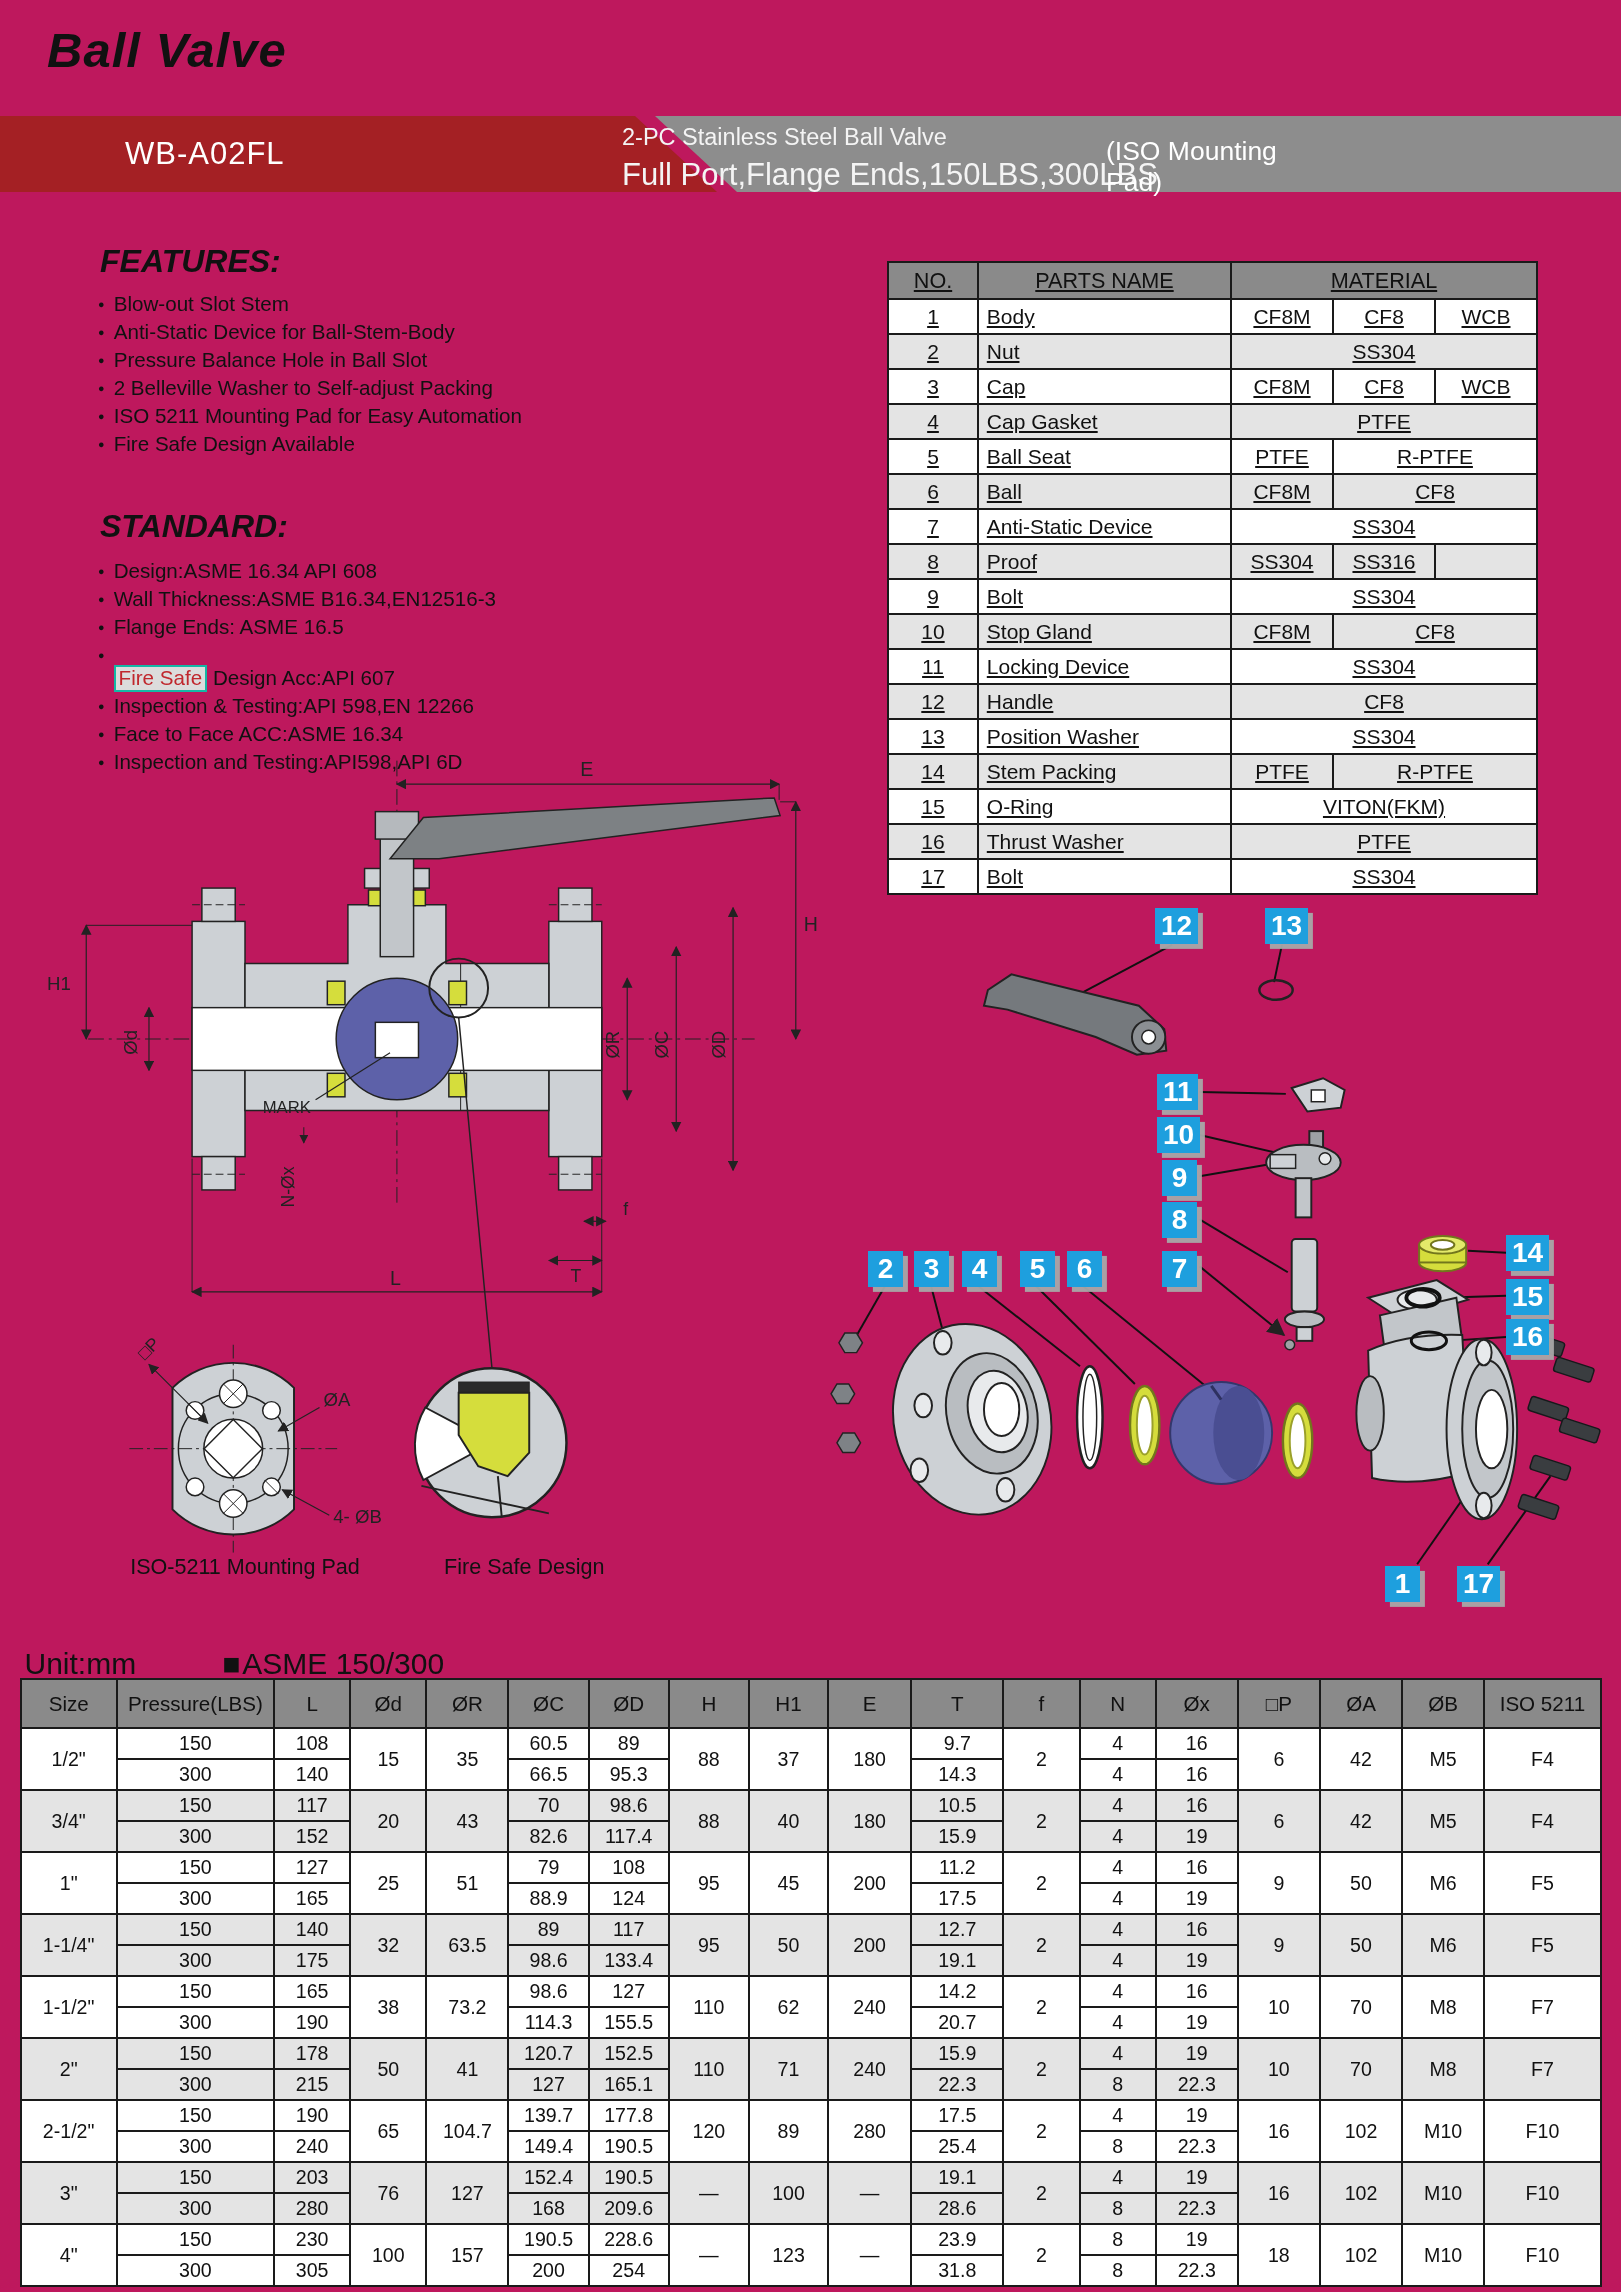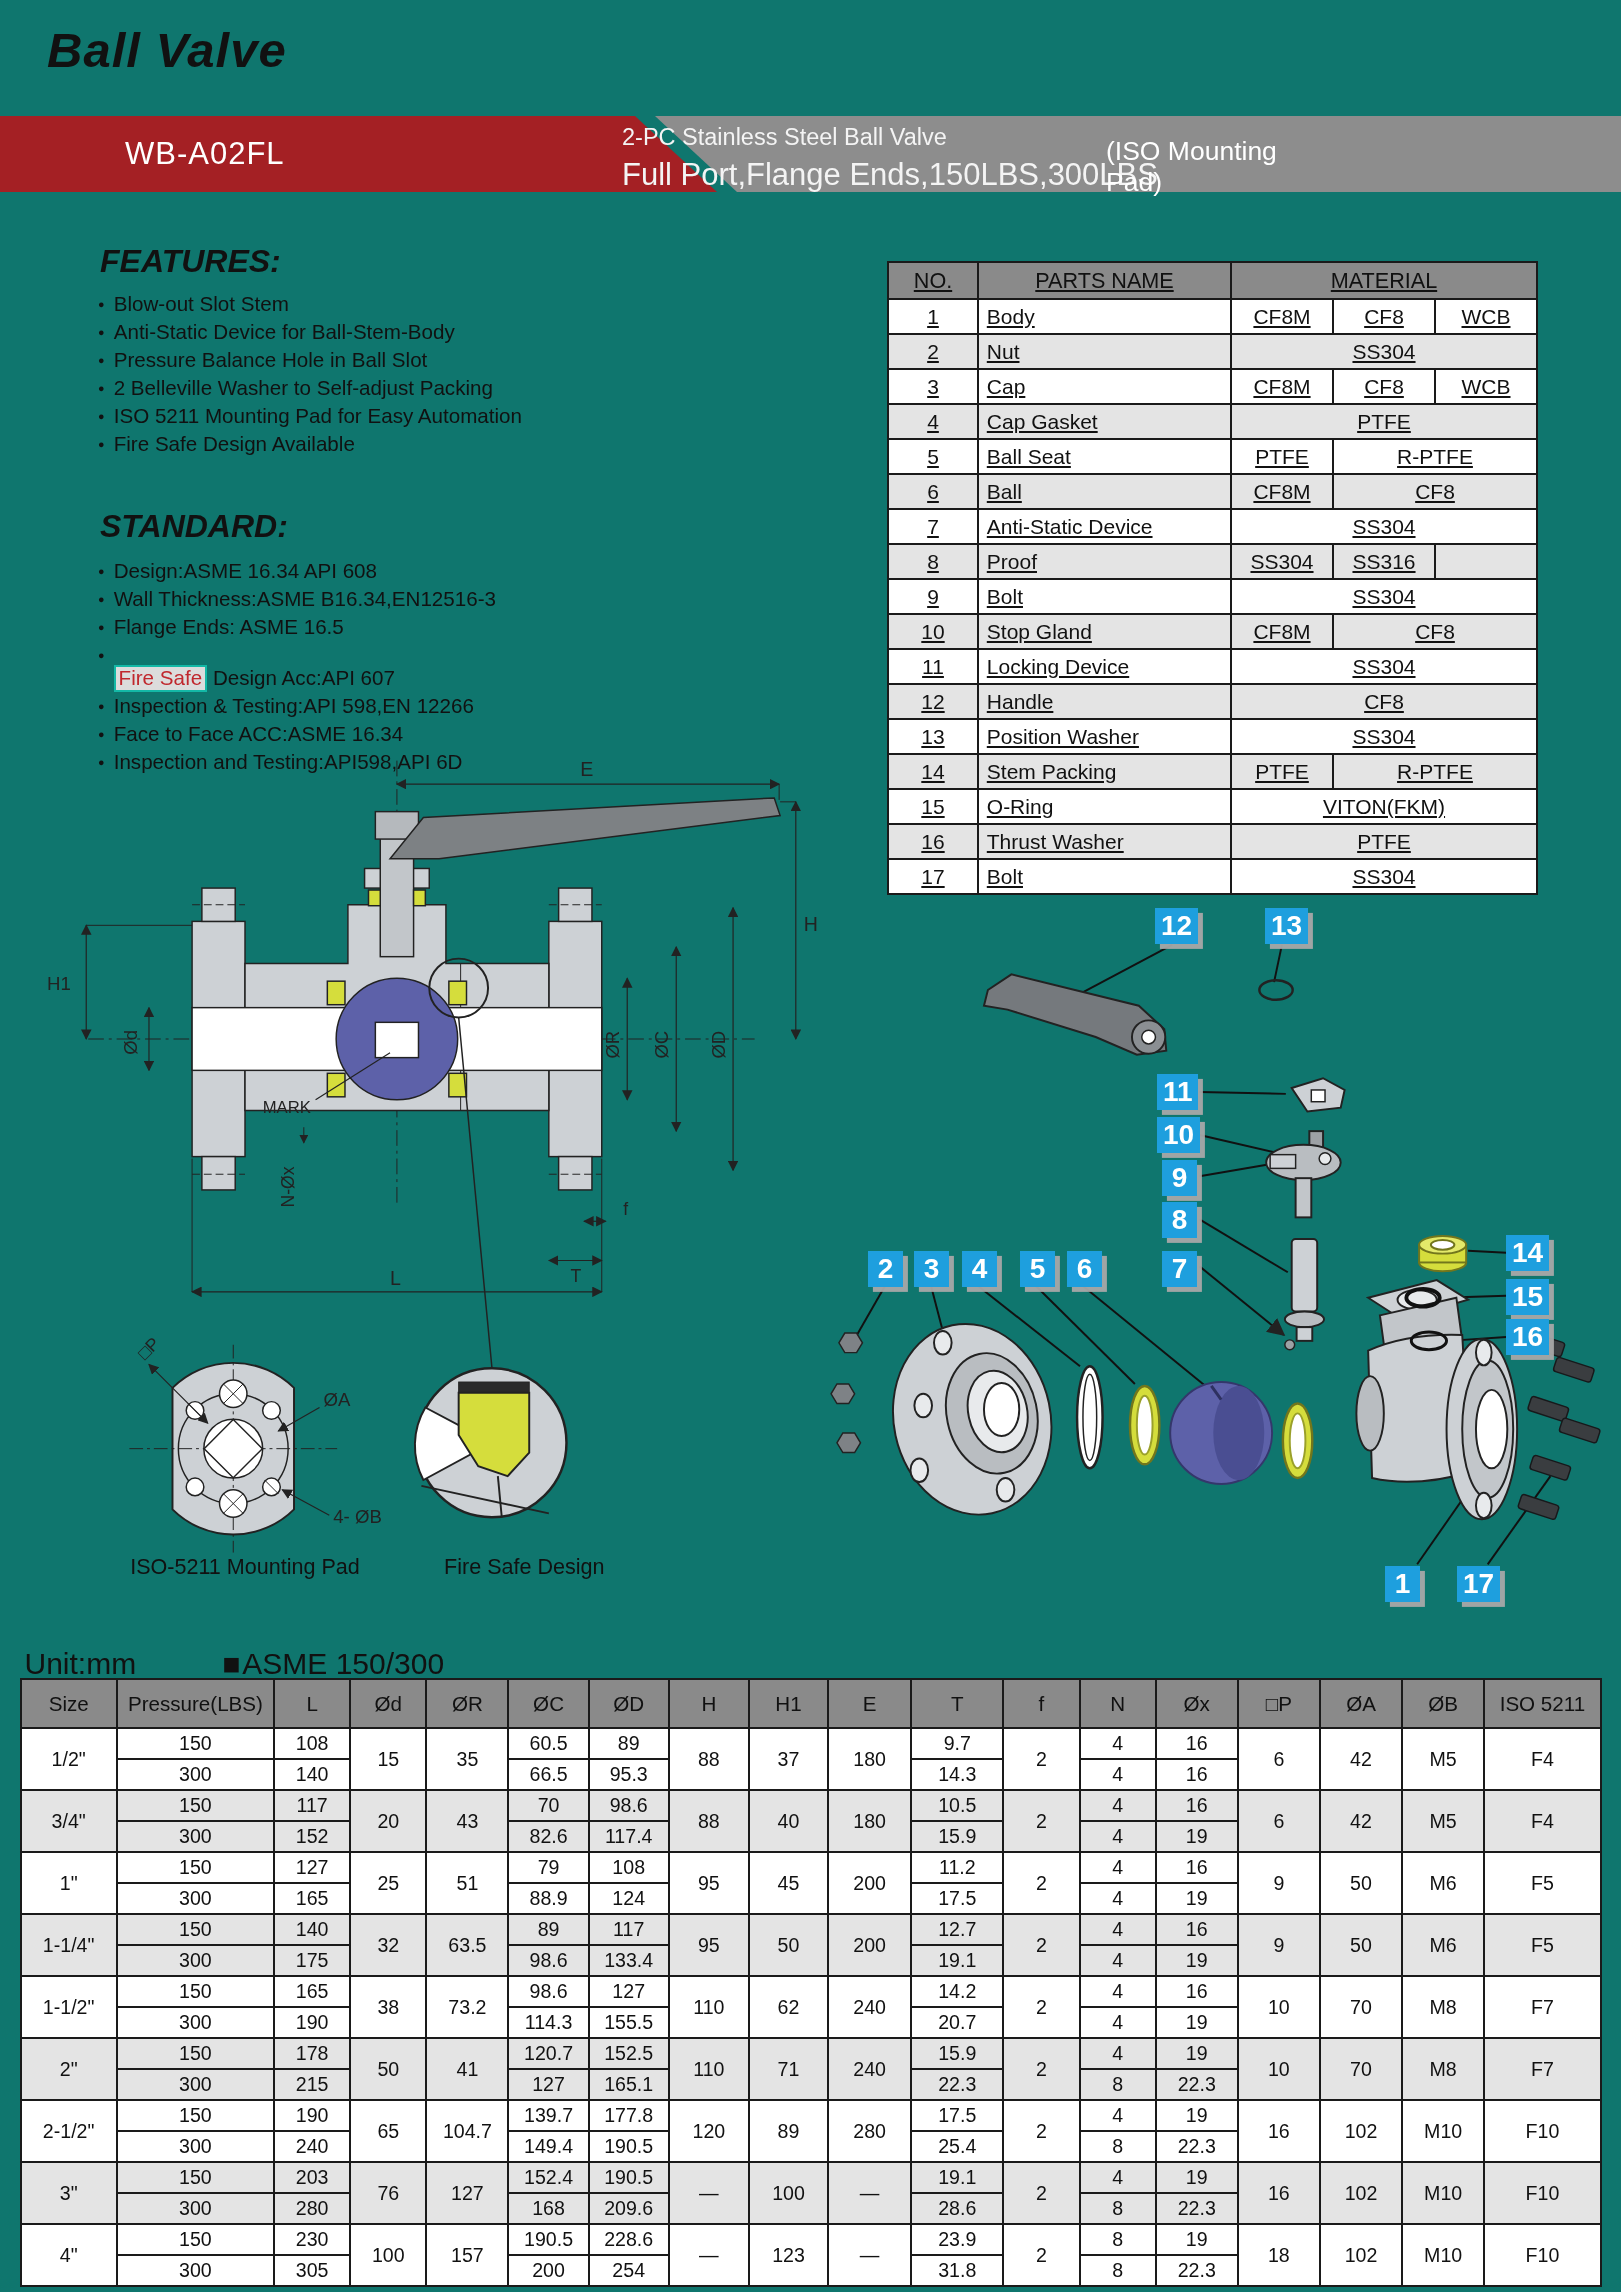--- a/index.html
+++ b/index.html
@@ -1,16 +1,16 @@
 <!DOCTYPE html>
 <html><head>
 <meta charset="utf-8">
 <style>
   html,body{margin:0;padding:0;background:#fff;}
-  .page{position:relative;width:1621px;height:2293px;background:#0f766e;overflow:hidden;
+  .page{position:relative;width:1621px;height:2293px;background:#be185d;overflow:hidden;
         font-family:"Liberation Sans",sans-serif;color:#111;}
 
   
   .title{position:absolute;left:47px;top:21.6px;font-size:49px;font-weight:bold;font-style:italic;letter-spacing:1px;}
   .banner{position:absolute;left:0;top:116px;width:1305px;height:76px;}
   .banner .red{position:absolute;left:0;top:0;width:717px;height:76px;background:#A42024;
                clip-path:polygon(0 0,635px 0,717px 100%,0 100%);}
   .banner .gray{position:absolute;left:655px;top:0;width:966px;height:76px;background:#8D8D8D;
                clip-path:polygon(82px 100%,0 0,966px 0,966px 100%);}
   .model{position:absolute;left:125px;top:19.6px;color:#fff;font-size:31px;letter-spacing:1px;}

